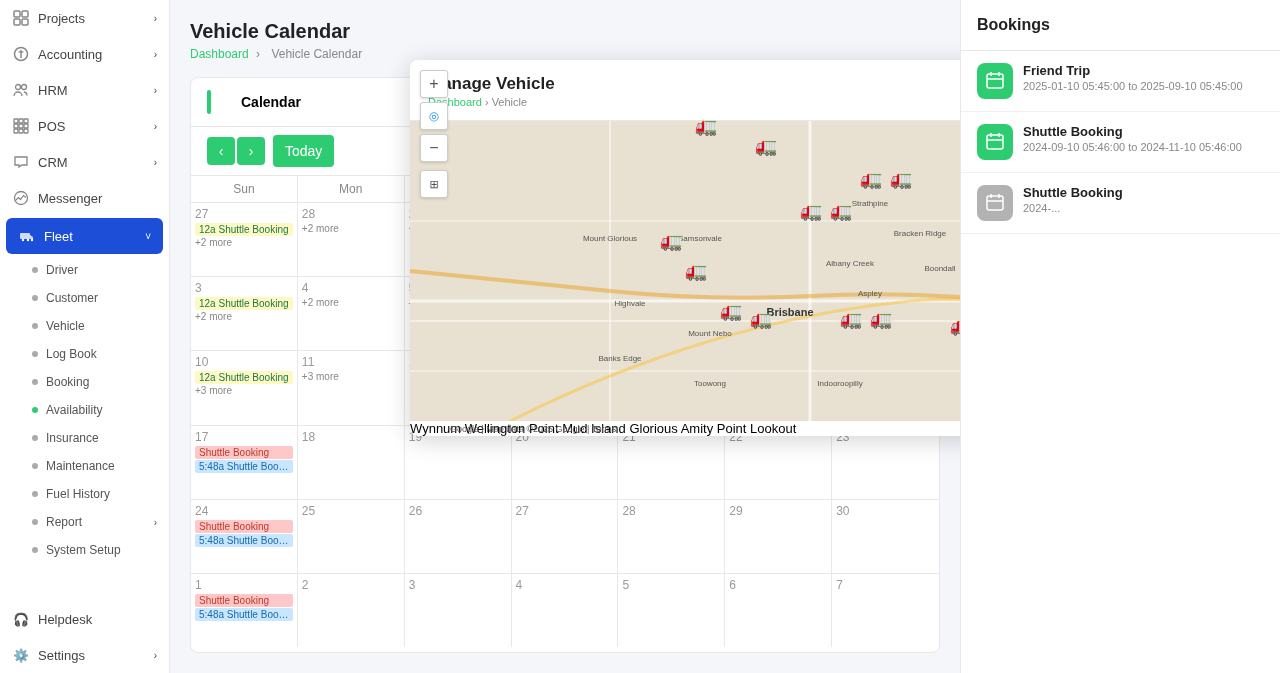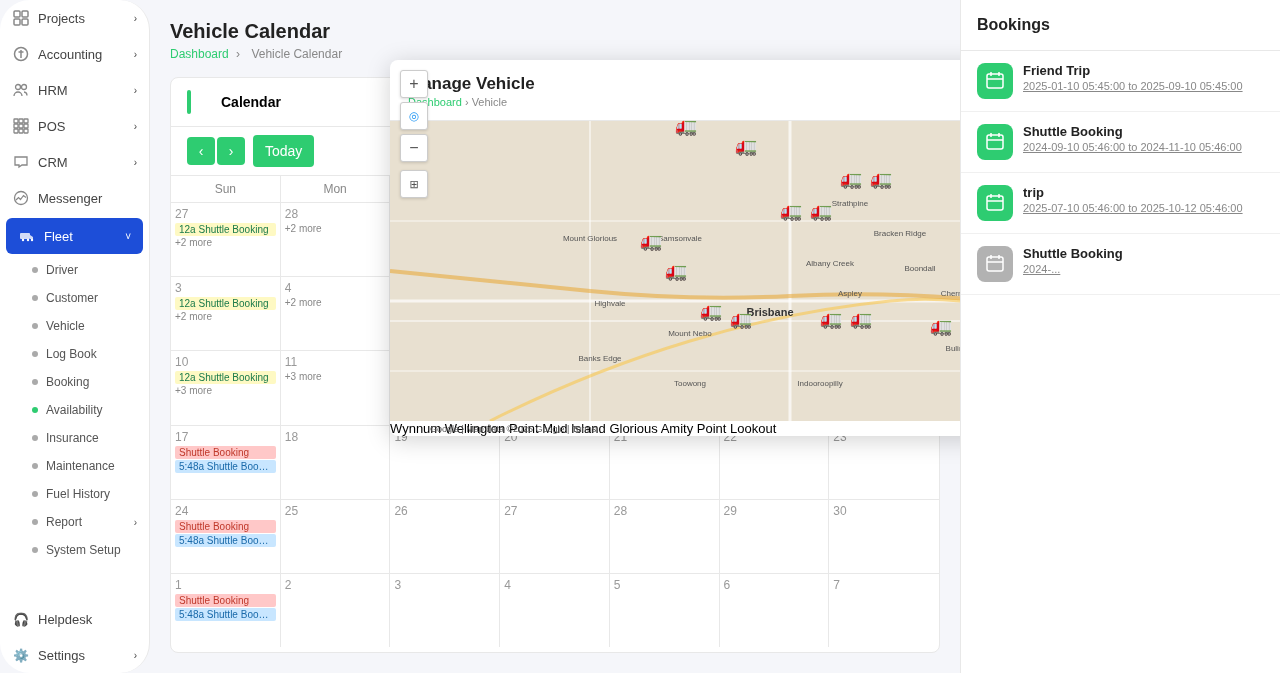--- a/index.html
+++ b/index.html
@@ -1,28 +1,27 @@
 <!DOCTYPE html>
 <html><head>
   <meta charset="utf-8">
   <style>
     * { box-sizing: border-box; margin: 0; padding: 0; }
     body { font-family: -apple-system, BlinkMacSystemFont, 'Segoe UI', sans-serif; font-size: 13px; background: #f5f6fa; display: flex; height: 673px; overflow: hidden; }
 
     
     #sidebar {
-      width: 150px;
+      width: 170px;
       background: #fff;
       border-right: 1px solid #e8e8e8;
       display: flex;
       flex-direction: column;
       height: 100%;
       overflow-y: auto;
       flex-shrink: 0;
-      border-radius: 30px;
     }
     .sidebar-item {
       display: flex;
       align-items: center;
       padding: 9px 12px;
       cursor: pointer;
       color: #444;
       font-size: 13px;
       gap: 8px;
       position: relative;
@@ -231,21 +230,21 @@
       background: #2ecc71;
       display: flex;
       align-items: center;
       justify-content: center;
       color: #fff;
       font-size: 16px;
       flex-shrink: 0;
     }
     .booking-info { flex: 1; }
     .booking-name { font-weight: 600; font-size: 13px; color: #222; }
-    .booking-dates { font-size: 11px; color: #888; margin-top: 2px; text-decoration: underline; }
+    .booking-dates { font-size: 11px; color: #888; margin-top: 2px; }
 
     
     #manage-vehicle-overlay {
       position: absolute;
       top: 60px;
       left: 240px;
       width: 830px;
       background: #fff;
       border-radius: 8px;
       box-shadow: 0 4px 24px rgba(0,0,0,0.18);
@@ -812,34 +811,20 @@
           <line x1="14" y1="1" x2="14" y2="5" stroke="white" stroke-width="1.5"></line>
           <line x1="2" y1="8" x2="18" y2="8" stroke="white" stroke-width="1.5"></line>
         </svg>
     </div>
     <div class="booking-info">
       <div class="booking-name">Shuttle Booking</div>
       <div class="booking-dates">2024-09-10 05:46:00 to 2024-11-10 05:46:00</div>
     </div>
   </div>
   <div class="booking-item">
-    <div class="booking-icon">
-      <svg width="20" height="20" viewBox="0 0 20 20" fill="none">
-          <rect x="2" y="3" width="16" height="14" rx="2" stroke="white" stroke-width="1.5"></rect>
-          <line x1="6" y1="1" x2="6" y2="5" stroke="white" stroke-width="1.5"></line>
-          <line x1="14" y1="1" x2="14" y2="5" stroke="white" stroke-width="1.5"></line>
-          <line x1="2" y1="8" x2="18" y2="8" stroke="white" stroke-width="1.5"></line>
-        </svg>
-    </div>
-    <div class="booking-info">
-      <div class="booking-name">trip</div>
-      <div class="booking-dates">2025-07-10 05:46:00 to 2025-10-12 05:46:00</div>
-    </div>
-  </div>
-  <div class="booking-item">
     <div class="booking-icon" style="background:#b2b2b2;">
       <svg width="20" height="20" viewBox="0 0 20 20" fill="none">
           <rect x="2" y="3" width="16" height="14" rx="2" stroke="white" stroke-width="1.5"></rect>
           <line x1="6" y1="1" x2="6" y2="5" stroke="white" stroke-width="1.5"></line>
           <line x1="14" y1="1" x2="14" y2="5" stroke="white" stroke-width="1.5"></line>
           <line x1="2" y1="8" x2="18" y2="8" stroke="white" stroke-width="1.5"></line>
         </svg>
     </div>
     <div class="booking-info">
       <div class="booking-name">Shuttle Booking</div>

